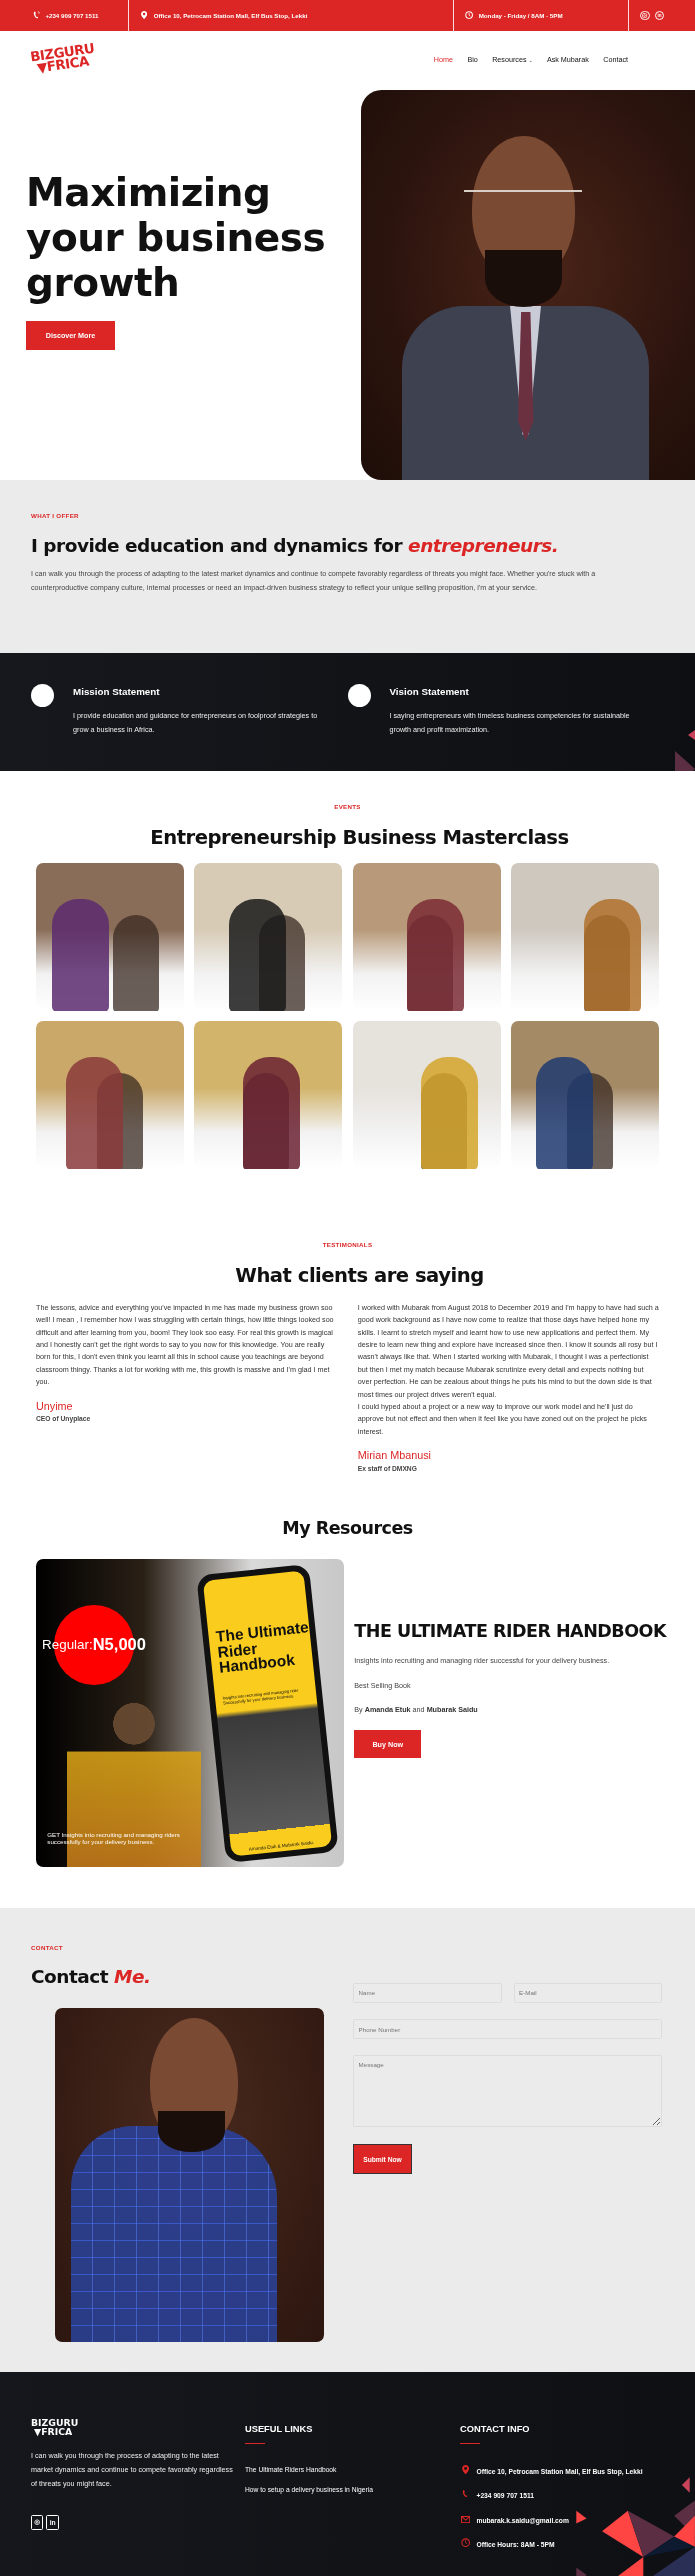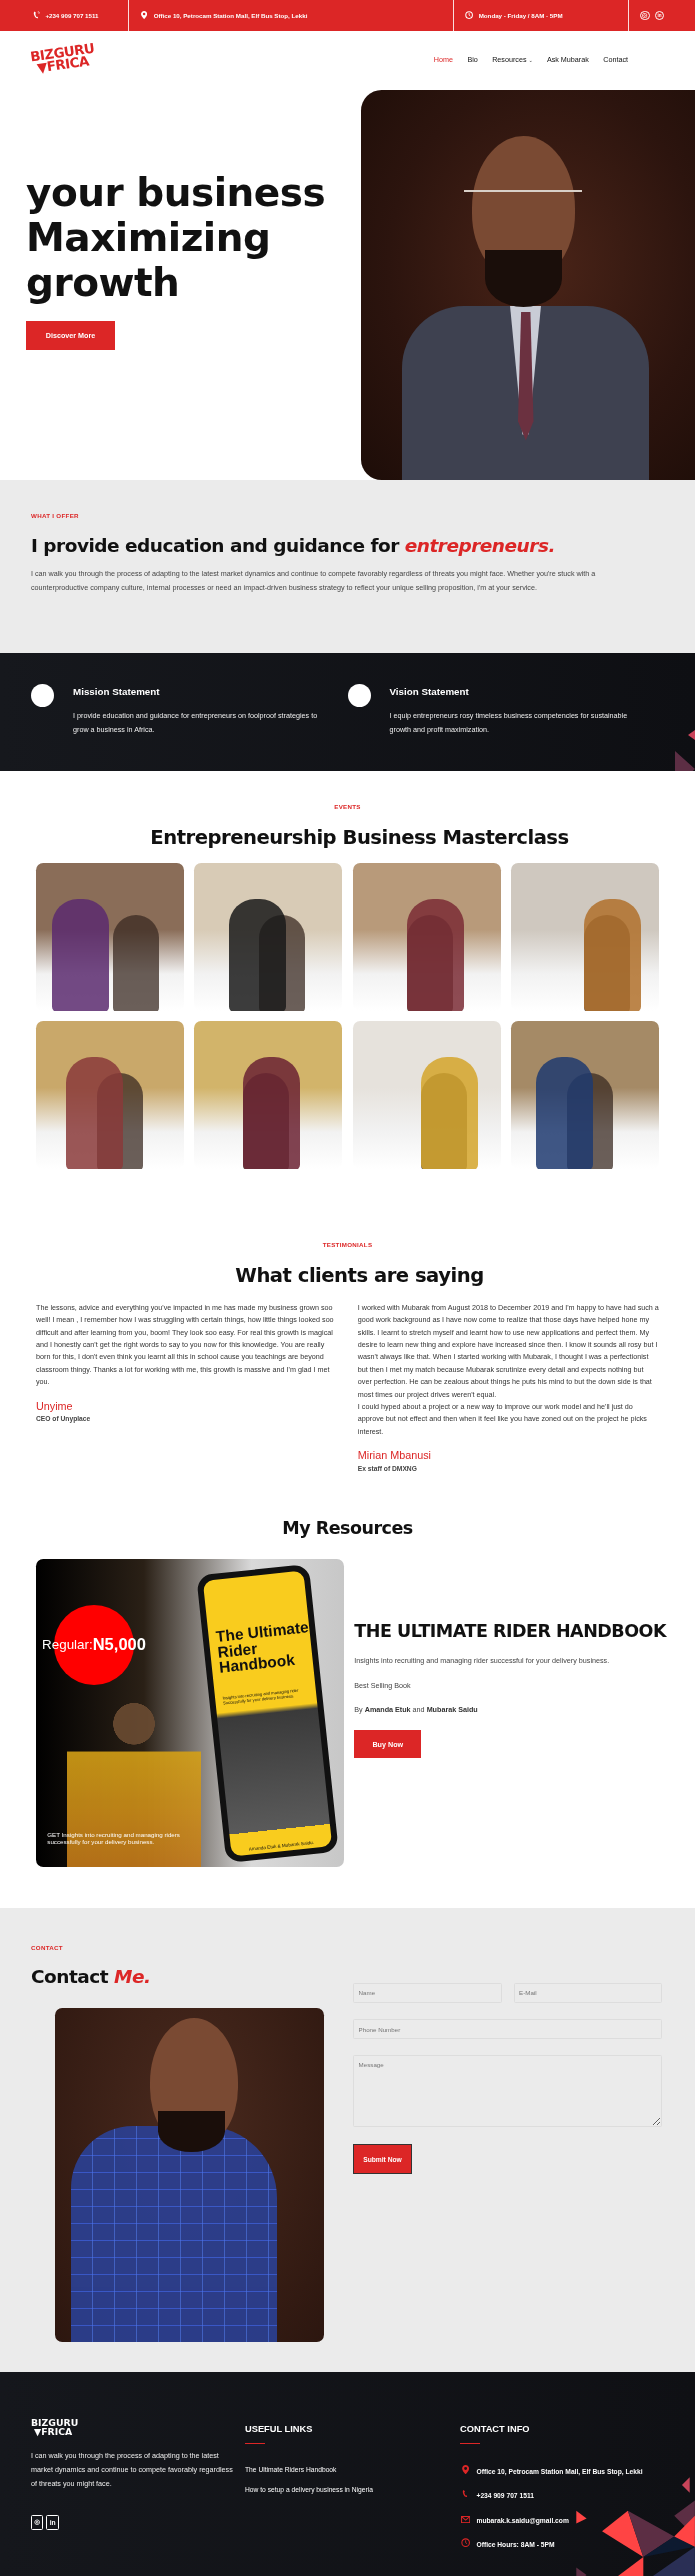--- a/index.html
+++ b/index.html
@@ -179,55 +179,55 @@
     <a>Bio</a>
     <a><span>Resources</span><span class="caret">⌄</span></a>
     <a>Ask Mubarak</a>
     <a>Contact</a>
   </nav>
 </header>
 
 <section class="hero">
   <div class="hero-left">
     <h1 class="hero-title">
+      <div>Maximizing</div>
       <div>your business</div>
-      <div>Maximizing</div>
       <div>growth</div>
     </h1>
     <a class="btn-red hero-btn">Discover More</a>
   </div>
   <div class="hero-photo">
     <div class="person-suit"></div>
     <div class="person-shirt"></div>
     <div class="person-tie"></div>
     <div class="person-head"></div>
     <div class="person-beard"></div>
     <div class="person-glasses"></div>
   </div>
 </section>
 
 <section class="offer">
   <div class="eyebrow">WHAT I OFFER</div>
-  <h2 class="offer-title"><span>I provide education and guidance for </span><em>entrepreneurs.</em></h2>
+  <h2 class="offer-title"><span>I provide education and dynamics for </span><em>entrepreneurs.</em></h2>
   <p class="offer-text">I can walk you through the process of adapting to the latest market dynamics and continue to compete favorably regardless of threats you might face. Whether you're stuck with a counterproductive company culture, internal processes or need an impact-driven business strategy to reflect your unique selling proposition, i'm at your service.</p>
 </section>
 
 <section class="mission">
   <div class="mcol">
     <div class="mdot"></div>
     <div>
       <div class="mtitle">Mission Statement</div>
       <div class="mtext">I provide education and guidance for entrepreneurs on foolproof strategies to grow a business in Africa.</div>
     </div>
   </div>
   <div class="mcol">
     <div class="mdot"></div>
     <div>
       <div class="mtitle">Vision Statement</div>
-      <div class="mtext">I equip entrepreneurs rosy timeless business competencies for sustainable growth and profit maximization.</div>
+      <div class="mtext">I saying entrepreneurs with timeless business competencies for sustainable growth and profit maximization.</div>
     </div>
   </div>
   <div class="tri1"></div>
   <div class="tri2"></div>
 </section>
 
 <section class="events">
   <div class="eyebrow">EVENTS</div>
   <h2 class="sec-title">Entrepreneurship Business Masterclass</h2>
   <div class="grid" id="gallery">

